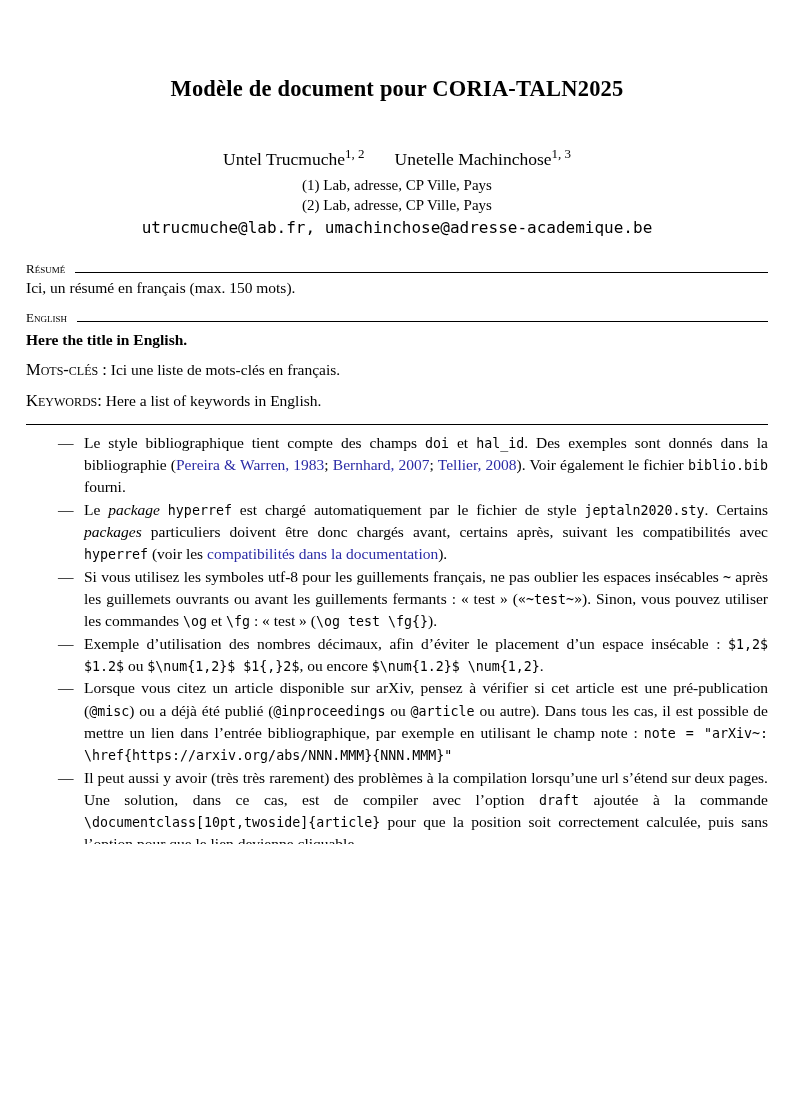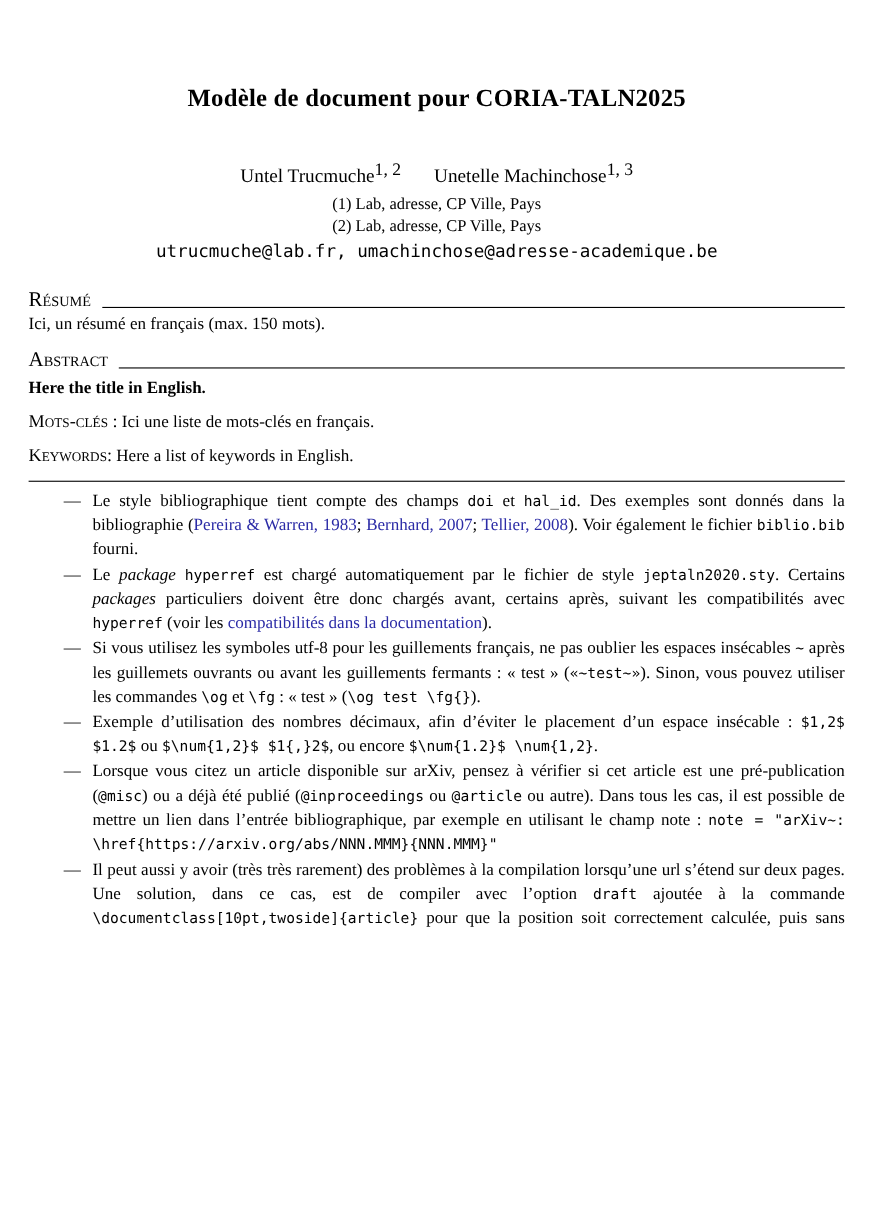--- a/index.html
+++ b/index.html
@@ -1,27 +1,27 @@
 <!DOCTYPE html>
 <html><head>
 <meta charset="utf-8">
 <style>
   html,body{margin:0;padding:0;background:#ffffff;}
   .page{width:794px;height:844px;background:#ffffff;color:#000;
         font-family:"Liberation Serif","DejaVu Serif",serif;position:relative;overflow:hidden;}
   .content{padding:0 26px;}
   .title{margin:0;padding-top:76px;text-align:center;font-size:22.5px;font-weight:bold;letter-spacing:0.2px;}
   .authors{margin-top:44px;text-align:center;font-size:17.5px;}
-  .authors sup{font-size:16px;}
+  .authors sup{font-size:13px;}
   .author-gap{display:inline-block;width:30px;}
   .affils{margin-top:5px;text-align:center;font-size:15px;line-height:20px;}
   .emails{margin-top:3px;text-align:center;font-family:"DejaVu Sans Mono","Liberation Mono",monospace;font-size:16px;}
   .abs-block{margin-top:24px;}
   .rule-row{display:flex;align-items:flex-end;}
-  .sc-label{font-variant:small-caps;font-size:19px;}
+  .sc-label{font-variant:small-caps;font-size:13px;}
   .rule-fill{flex:1;border-bottom:1.6px solid #000;margin-left:10px;margin-bottom:4px;}
   .body-line{font-size:15.5px;margin-top:3px;}
   .resume-text{margin-top:2px;}
   .abstract-row{margin-top:13px;}
   .english-title{font-weight:bold;font-size:15.5px;margin-top:5px;}
   .english-abstract{font-size:15.5px;margin-top:15px;padding-bottom:3px;border-bottom:1.6px solid #000;}
   .kv-line{margin-top:11px;font-size:15.5px;}
   .kv-line .sc-label{font-size:16.5px;}
   .bottom-rule{border-bottom:1.6px solid #000;margin-top:13px;}
   .section-heading{margin-top:110px;font-weight:bold;font-size:16.5px;}
@@ -55,21 +55,21 @@
 
     <div class="abs-block">
 
       <div class="rule-row">
         <span class="sc-label">Résumé</span>
         <span class="rule-fill"></span>
       </div>
       <div class="body-line resume-text">Ici, un résumé en français (max. 150 mots).</div>
 
       <div class="rule-row abstract-row">
-        <span class="sc-label">Abstract</span>
+        <span class="sc-label">English</span>
         <span class="rule-fill"></span>
       </div>
       <div class="english-title">Here the title in English.</div>
 
 
       <div class="kv-line">
         <span class="sc-label">Mots-clés :</span><span> Ici une liste de mots-clés en français.</span>
       </div>
 
       <div class="kv-line">

